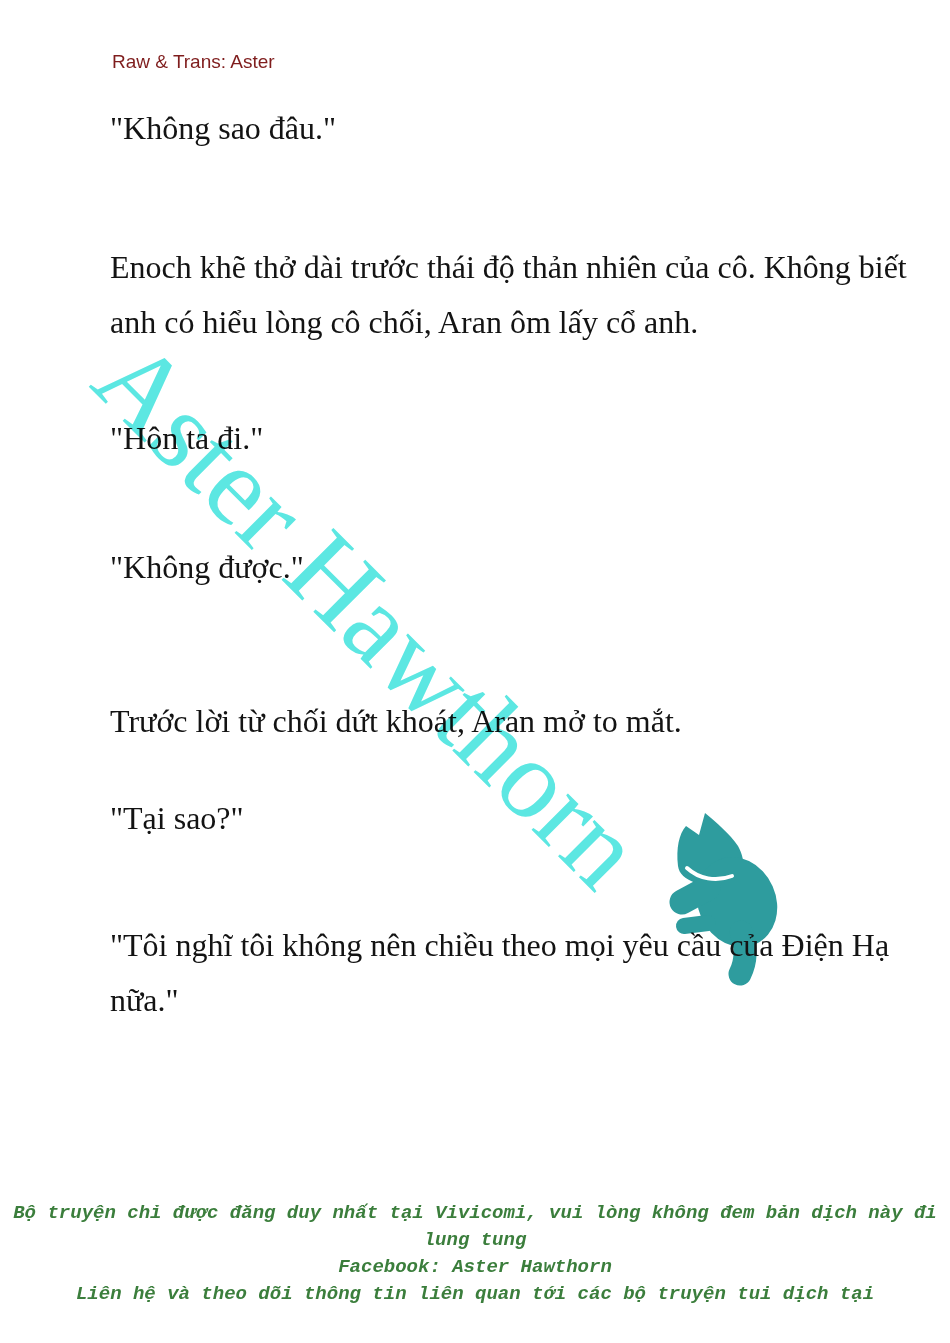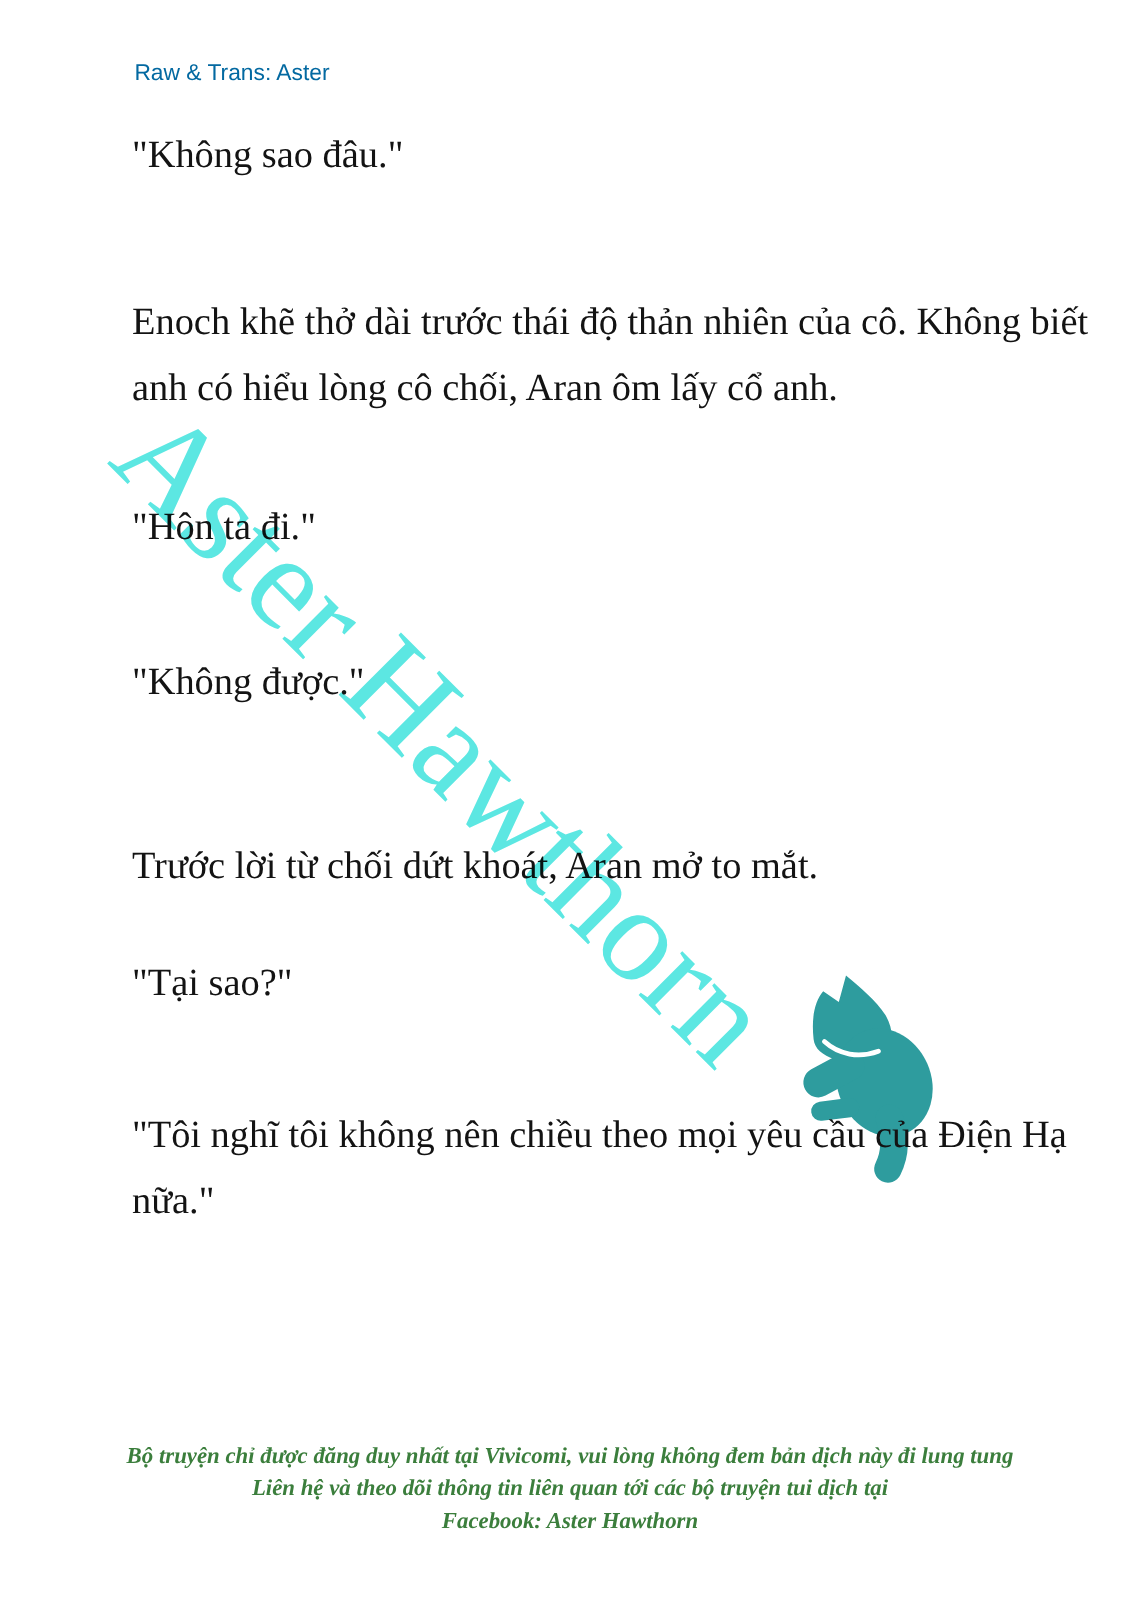--- a/index.html
+++ b/index.html
@@ -15,21 +15,21 @@
     overflow: hidden;
     font-family: "Liberation Serif", "DejaVu Serif", serif;
   }
   .header-credit {
     position: absolute;
     left: 112px;
     top: 50px;
     font-family: "Liberation Sans", "DejaVu Sans", sans-serif;
     font-size: 19px;
     line-height: 24px;
-    color: #0369a1;
+    color: #7f1d1d;
     white-space: nowrap;
     z-index: 1;
   }
   .body-text {
     position: absolute;
     left: 0;
     top: 0;
     width: 100%;
     height: 100%;
     z-index: 2;
@@ -70,21 +70,21 @@
     mix-blend-mode: multiply;
     z-index: 3;
     pointer-events: none;
   }
   .footer-note {
     position: absolute;
     left: 0;
     top: 1200px;
     width: 100%;
     text-align: center;
-    font-family: Liberation Serif, serif;
+    font-family: Liberation Mono, monospace;
     font-style: italic;
     font-weight: bold;
     font-size: 19px;
     line-height: 27px;
     color: #3B7E3C;
     z-index: 2;
   }
 </style>
 </head>
 <body>
@@ -140,17 +140,17 @@
     <div class="para p6">
       <div class="line">"Tôi nghĩ tôi không nên chiều theo mọi yêu cầu của Điện Hạ</div>
       <div class="line">nữa."</div>
     </div>
   </div>
 
   <div class="watermark">Aster Hawthorn</div>
 
   <div class="footer-note">
     <div>Bộ truyện chỉ được đăng duy nhất tại Vivicomi, vui lòng không đem bản dịch này đi lung tung</div>
+    <div>Facebook: Aster Hawthorn</div>
     <div>Liên hệ và theo dõi thông tin liên quan tới các bộ truyện tui dịch tại</div>
-    <div>Facebook: Aster Hawthorn</div>
   </div>
 
 </div>
 
 </body></html>

